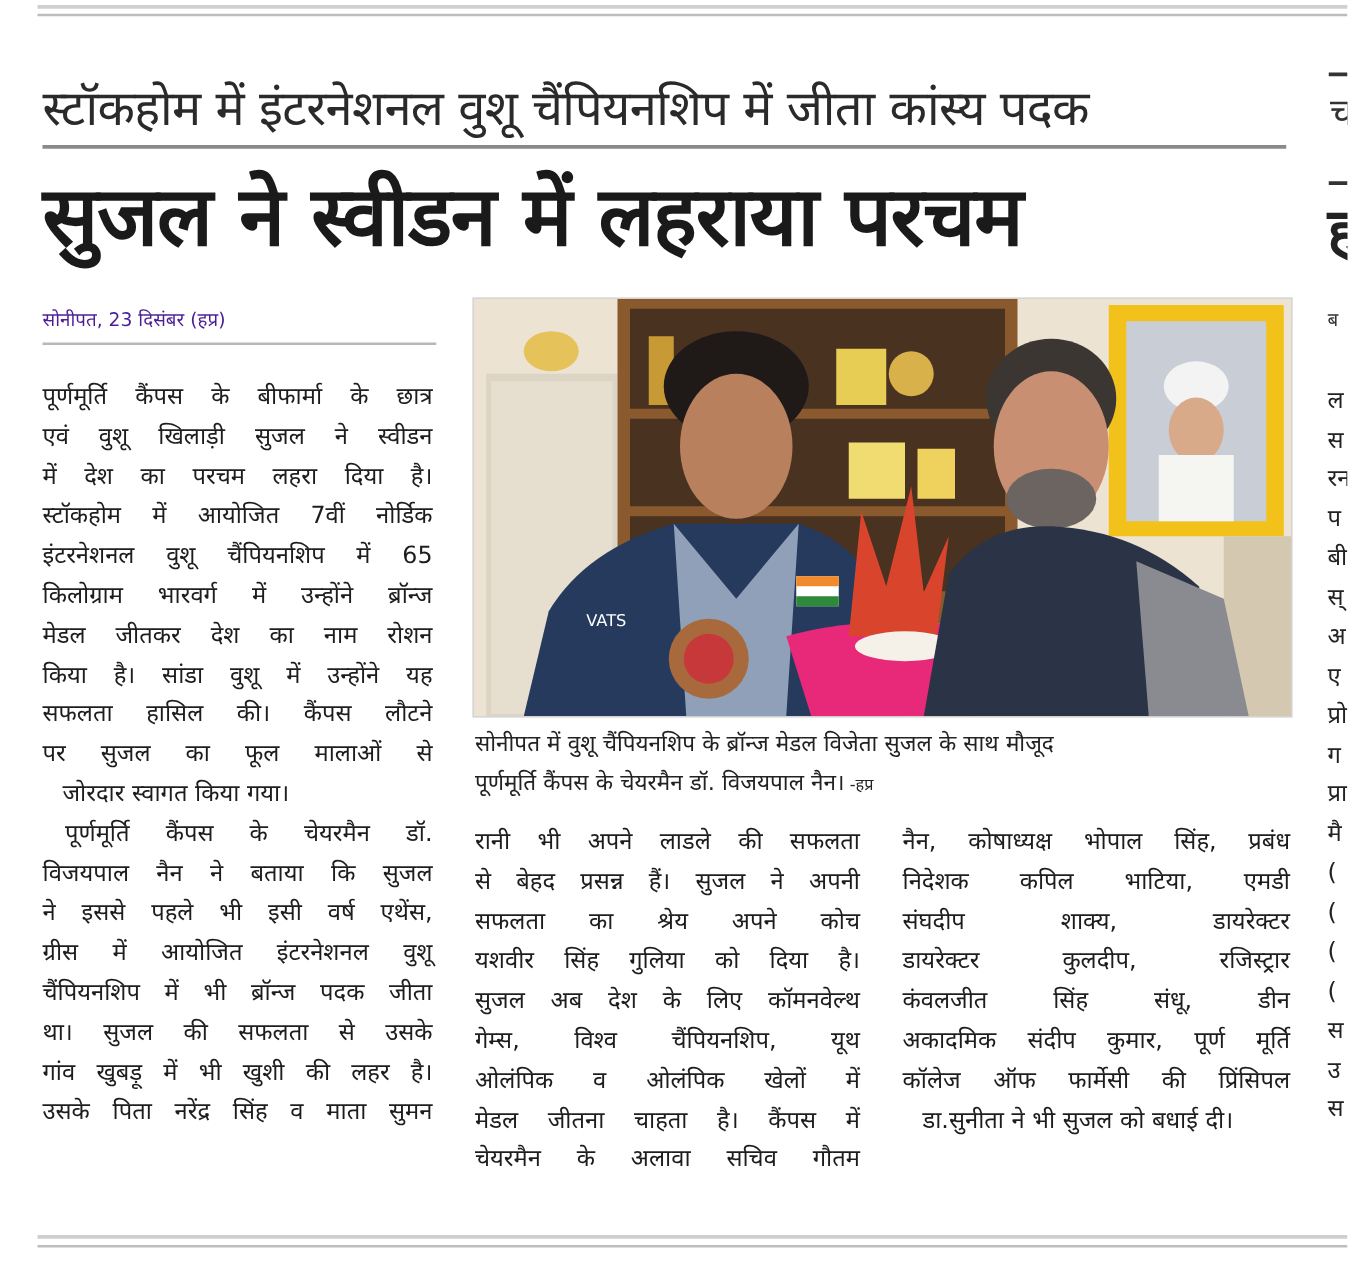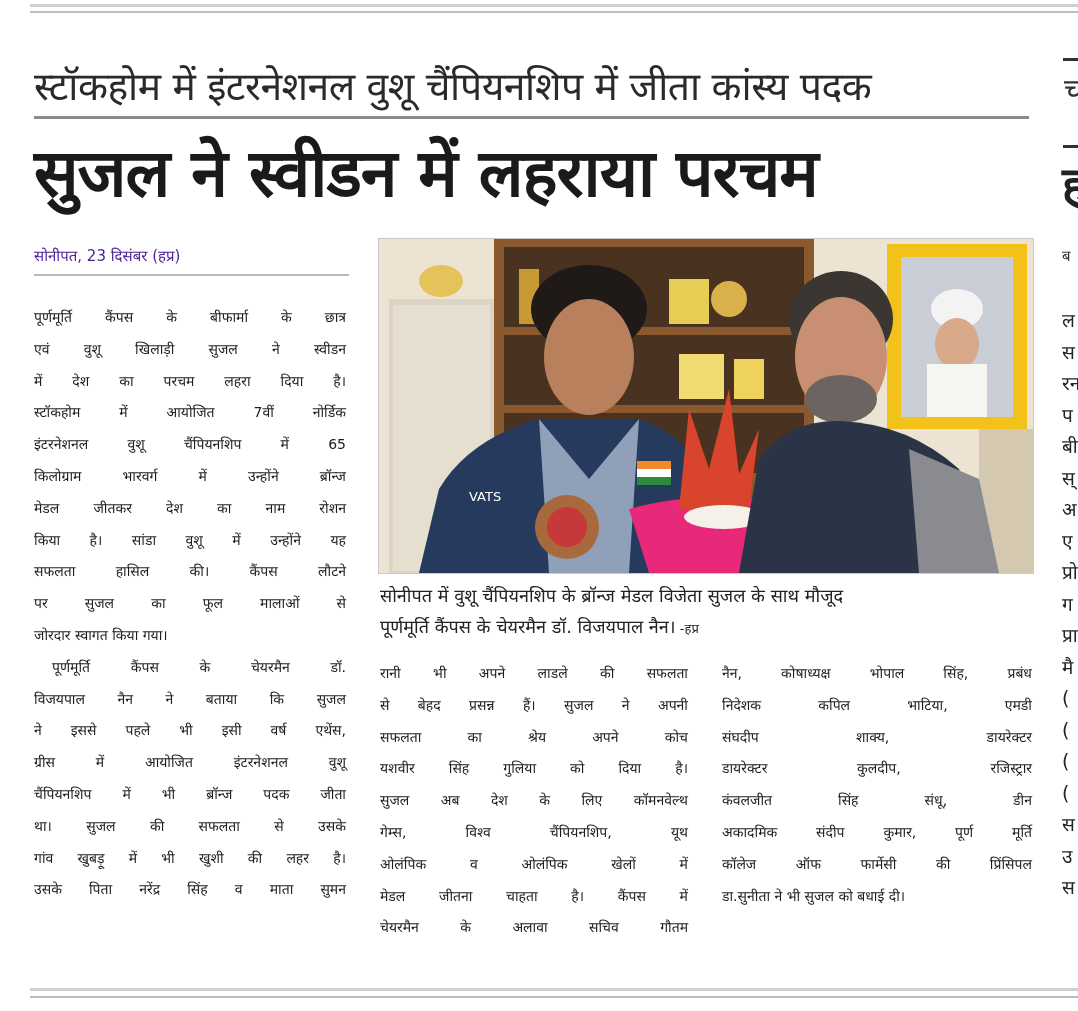--- a/index.html
+++ b/index.html
@@ -20,25 +20,25 @@
   }
   .right-partial-rule { position: absolute; left: 1063px; top: 58px; width: 15px; height: 3px; background: #333; }
   .right-partial-rule2 { position: absolute; left: 1063px; top: 145px; width: 15px; height: 3px; background: #333; }
   .right-partial-k { position: absolute; left: 1064px; top: 68px; font-size: 30px; color: #333; }
   .right-partial-h { position: absolute; left: 1062px; top: 150px; font-size: 48px; font-weight: bold; color: #222; }
   .dateline {
     position: absolute; left: 34px; top: 245px; font-size: 15px; color: #4c1d95;
   }
   .dateline-rule { position: absolute; left: 34px; top: 274px; width: 315px; height: 2px; background: #b8b8b8; }
   .col {
-    position: absolute; font-size: 14px; line-height: 31.8px; color: #1d1d1d; text-align: justify;
+    position: absolute; font-size: 19px; line-height: 31.8px; color: #1d1d1d; text-align: justify;
   }
   .col p { margin: 0; }
   .col .line { display: block; text-align: justify; text-align-last: justify; white-space: nowrap; }
-  .col .line.last { text-align-last: left; }
+  .col .line.last { text-align-last: left; margin-left: 16px; }
   .col1 { left: 34px; top: 302px; width: 312px; }
   .indent { padding-left: 18px; }
   .col2 { left: 380px; top: 658px; width: 308px; }
   .col3 { left: 722px; top: 658px; width: 310px; }
   .photo {
     position: absolute; left: 378px; top: 238px; width: 654px; height: 334px;
     border: 1px solid #c9c9c9; overflow: hidden;
     background: linear-gradient(180deg, #efe6d6 0%, #e7dcc6 100%);
     text-align: center;
   }

